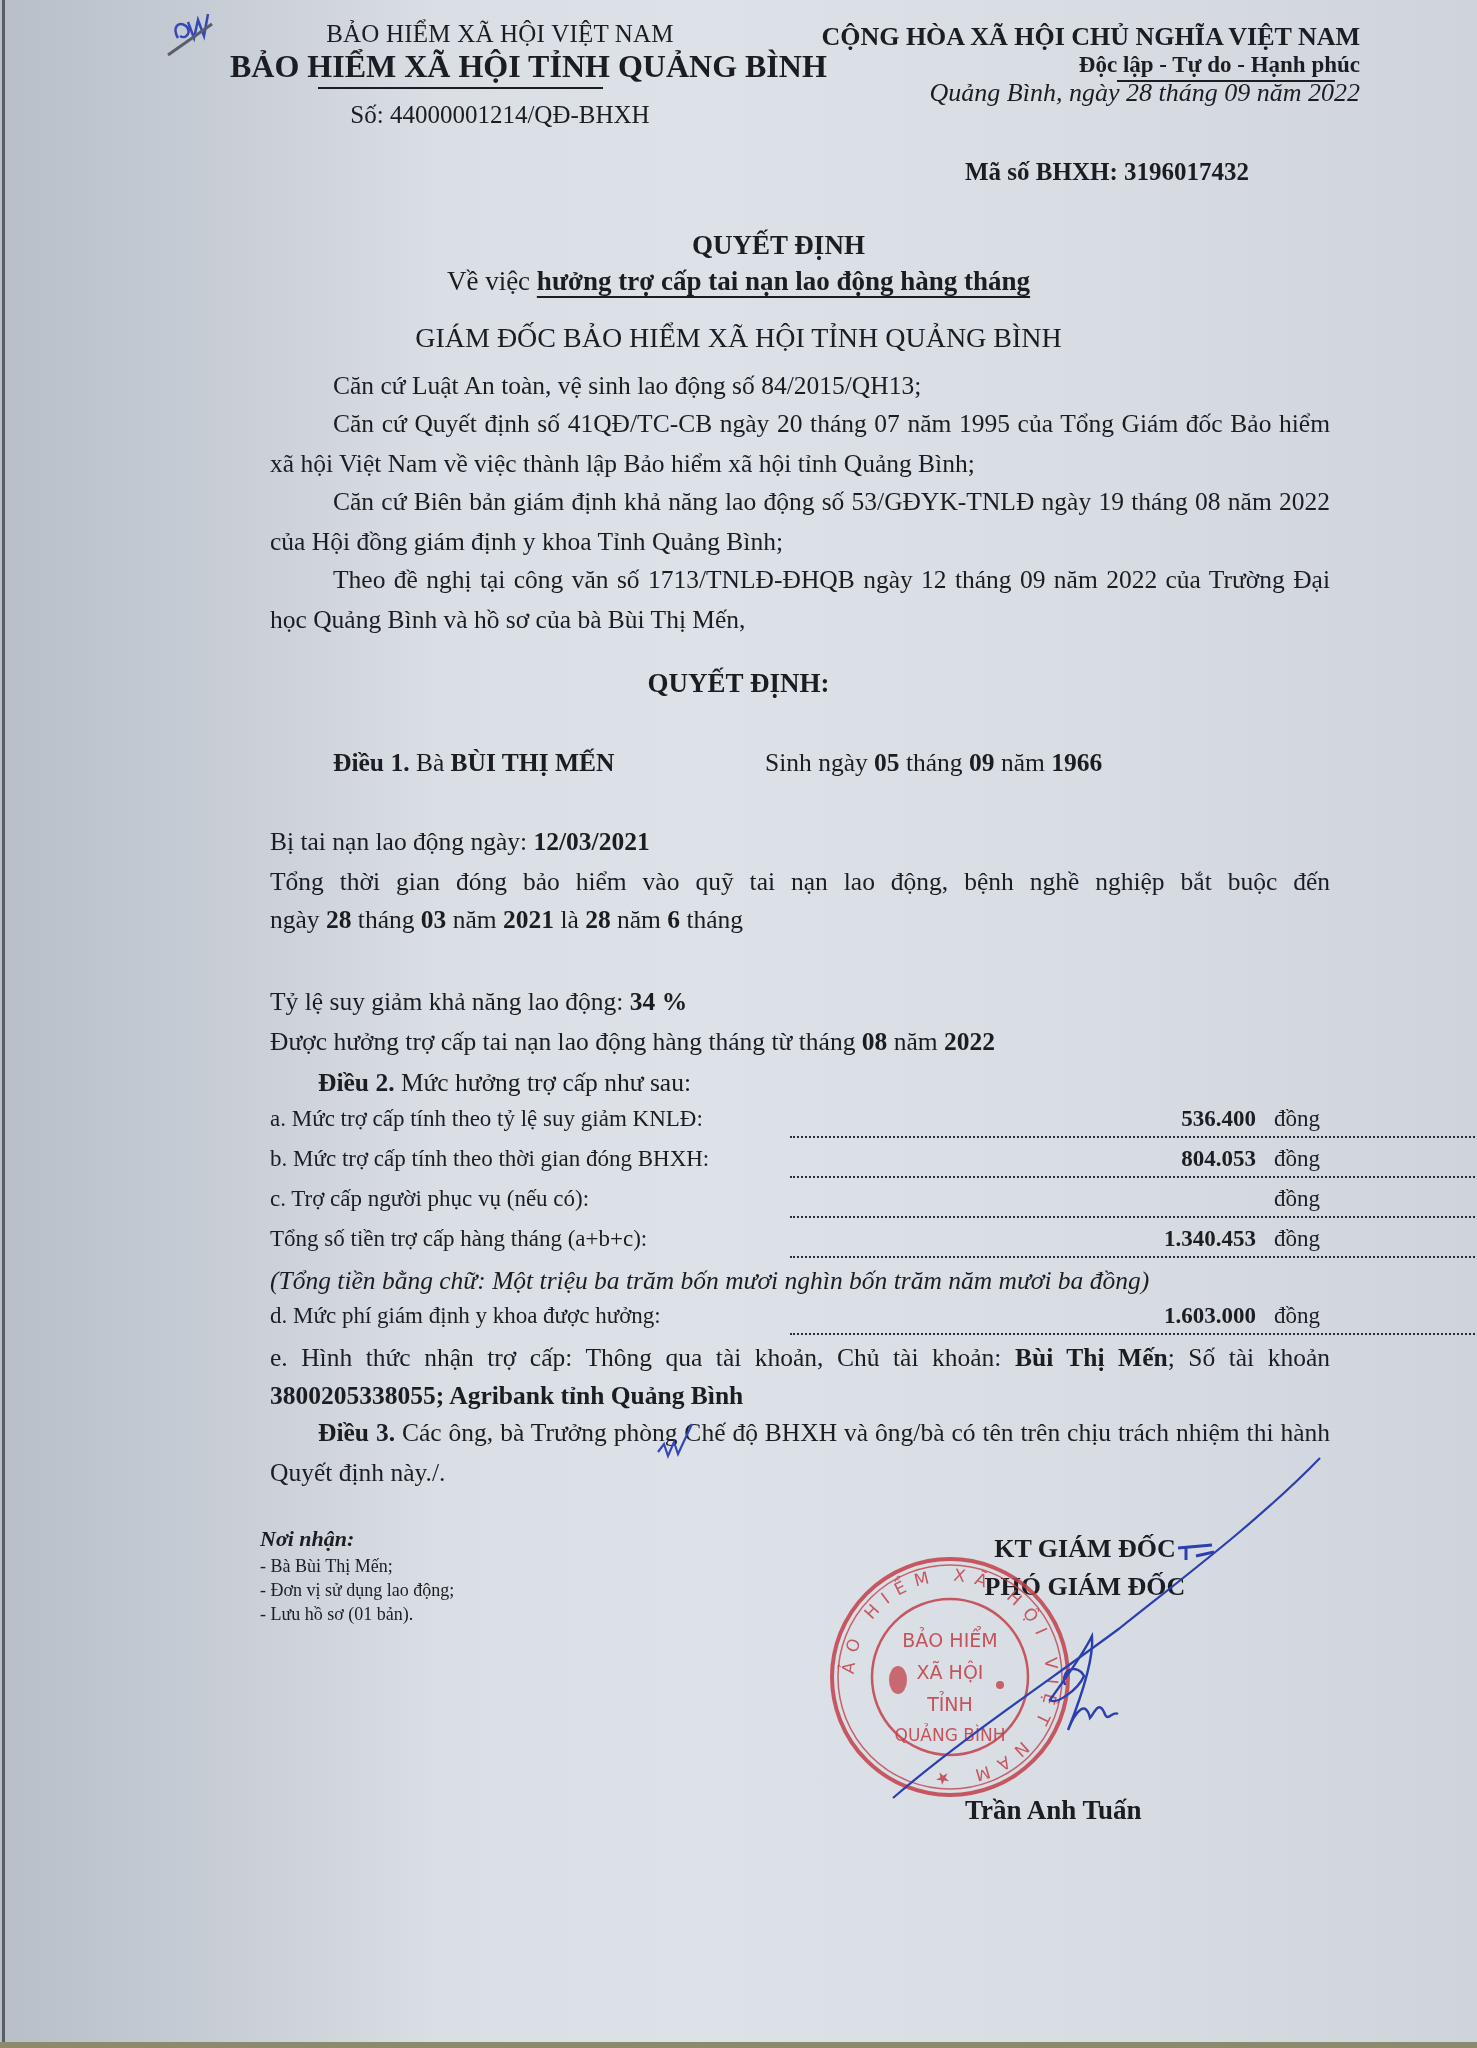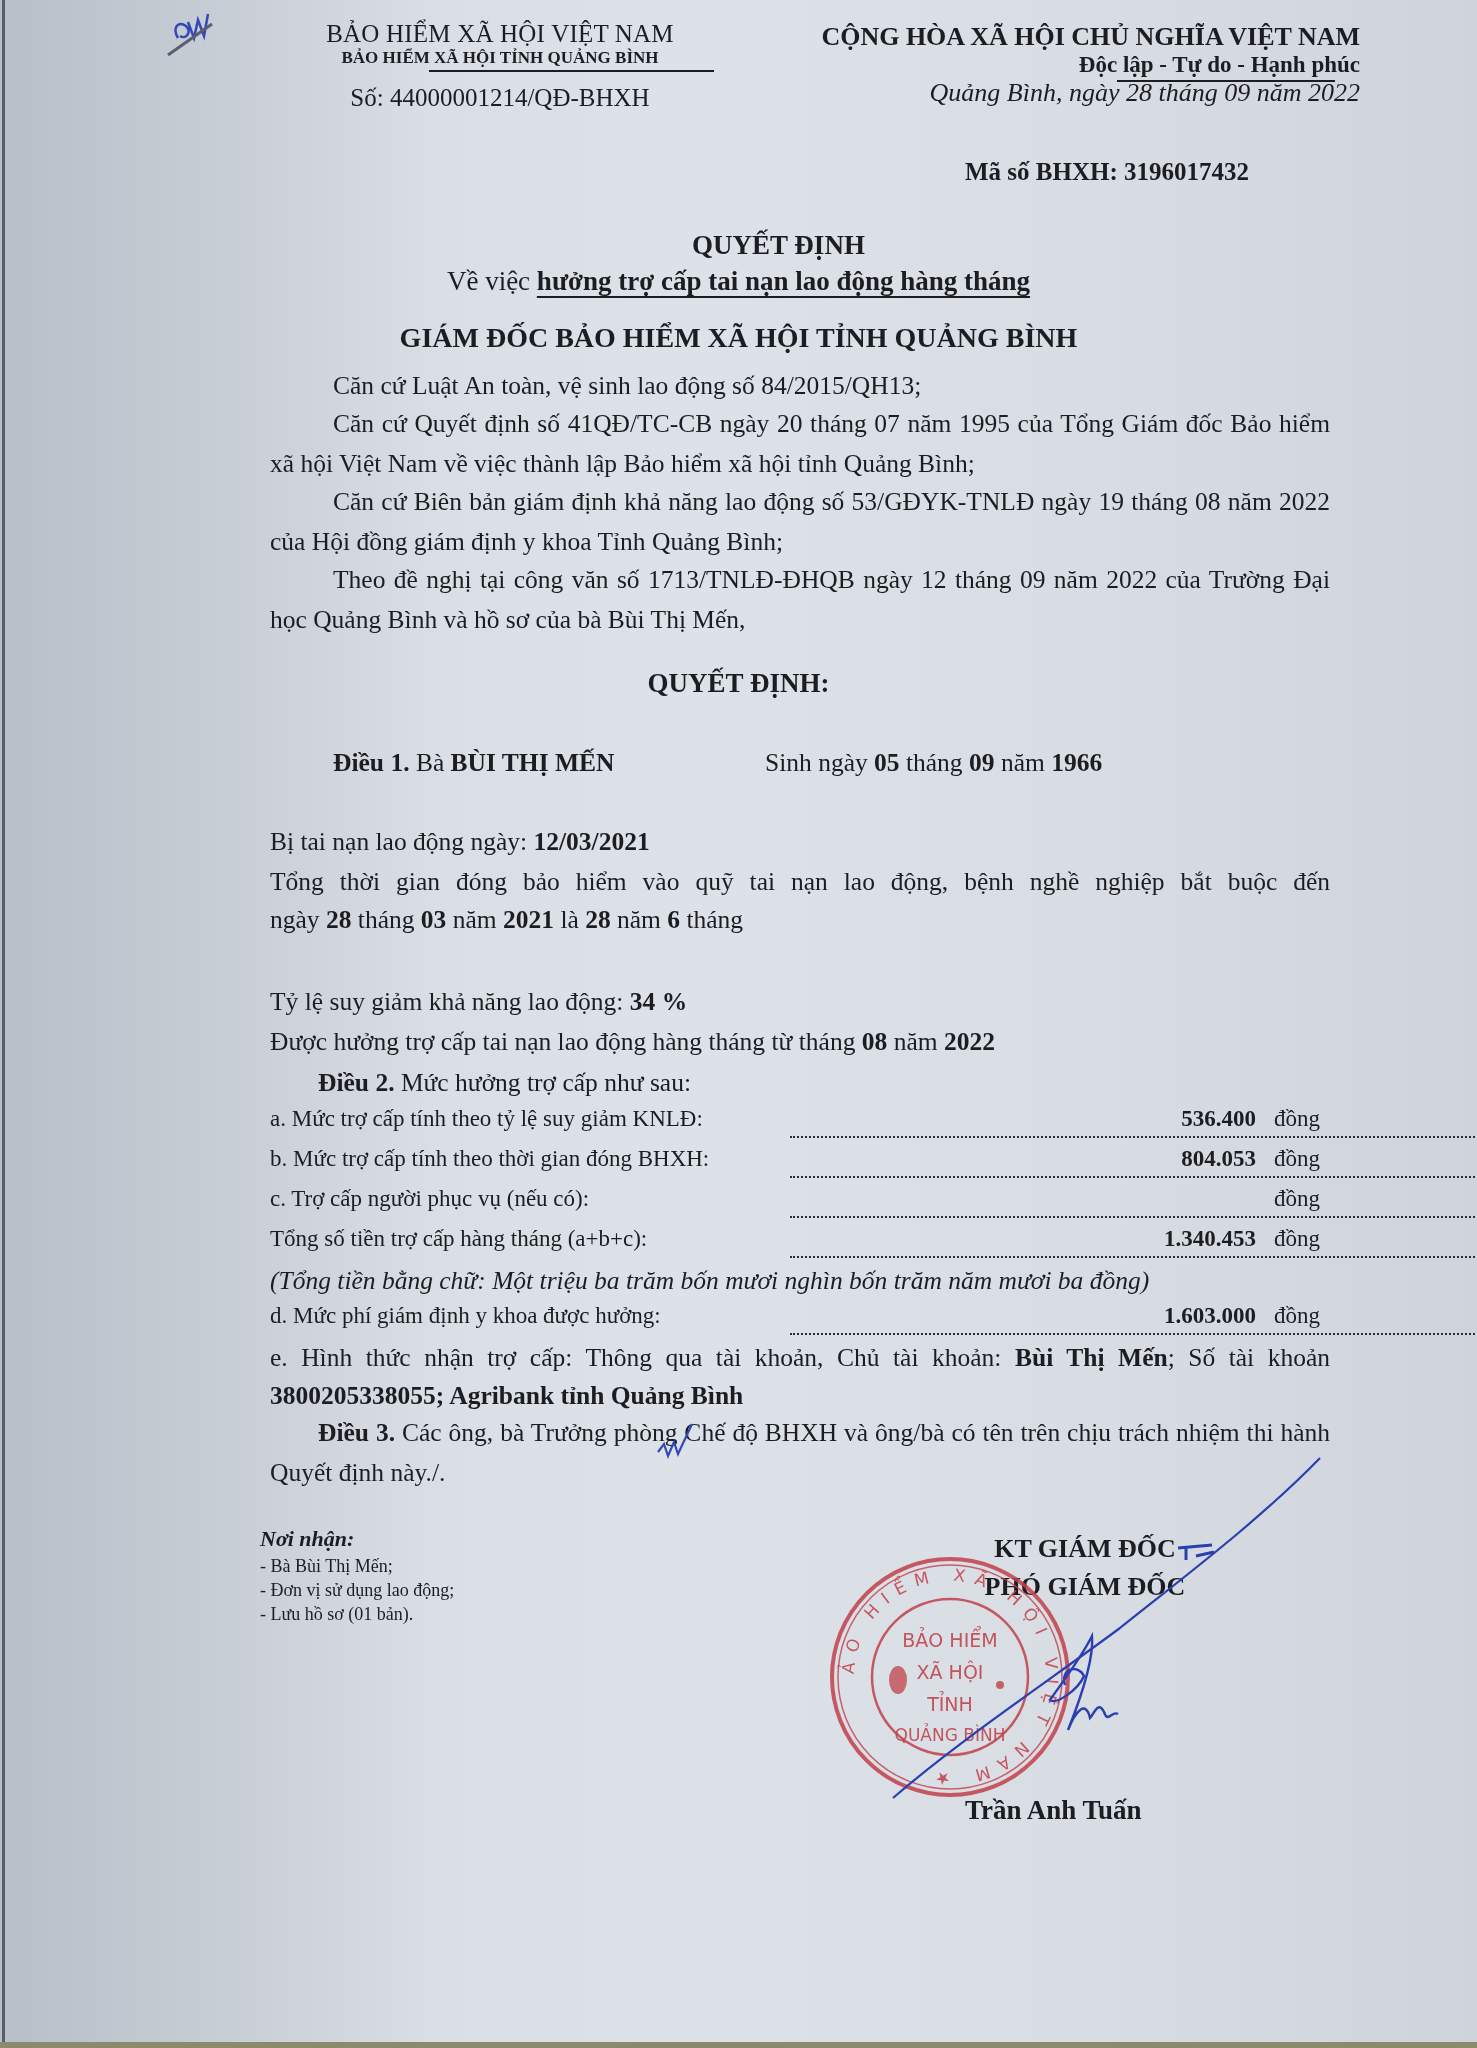--- a/index.html
+++ b/index.html
@@ -12,33 +12,33 @@
     }
     .left-edge { position: absolute; left: 2px; top: 0; width: 3px; height: 2048px; background: #3a3d44; opacity: .75; }
     .bottom-strip { position: absolute; left: 0; bottom: 0; width: 1477px; height: 6px; background: #8c8a6c; }
     .page { position: absolute; left: 0; top: 0; width: 1477px; height: 2048px; }
     .abs { position: absolute; white-space: nowrap; }
 
     
     .hdr-left { left: 230px; top: 20px; width: 540px; text-align: center; }
     .hdr-right { left: 780px; top: 22px; width: 580px; text-align: right; }
     .org-parent { font-size: 25px; letter-spacing: .2px; }
-    .org-name { font-size: 17px; font-weight: bold; }
+    .org-name { font-size: 32px; font-weight: bold; }
     .ul-wrap { position: relative; display: inline-block; }
     .ul-line { position: absolute; height: 2px; background: #1b1d22; }
     .doc-number { font-size: 25px; margin-top: 16px; }
     .nation { font-size: 26px; font-weight: bold; }
     .motto { font-size: 23px; font-weight: bold; }
     .place-date { font-size: 26px; font-style: italic; }
     .bhxh-code { left: 965px; top: 158px; font-size: 25px; font-weight: bold; }
 
     
     .title-main { left: 0; width: 1477px; top: 230px; text-align: center; font-size: 27px; font-weight: bold; margin-left: 40px; }
     .title-sub { left: 0; width: 1477px; top: 266px; text-align: center; font-size: 27px; }
-    .title-auth { left: 0; width: 1477px; top: 322px; text-align: center; font-size: 28px; font-weight: bold; }
+    .title-auth { left: 0; width: 1477px; top: 322px; text-align: center; font-size: 28px; font-weight: normal; }
 
     
     .para { font-size: 25.5px; line-height: 40px; left: 270px; width: 1060px; white-space: normal; text-align: justify; }
     .indent { text-indent: 63px; }
     .decision-title { left: 0; width: 1477px; top: 668px; text-align: center; font-size: 27px; font-weight: bold; }
     .line { font-size: 25.5px; left: 270px; }
     .b { font-weight: bold; }
     .it { font-style: italic; }
 
     

